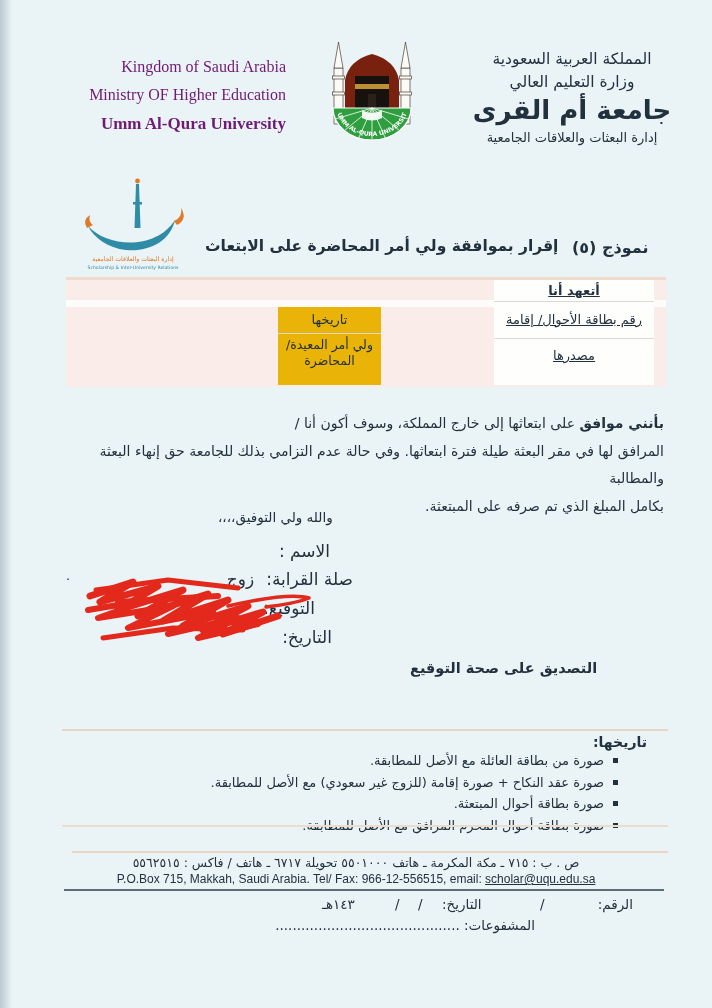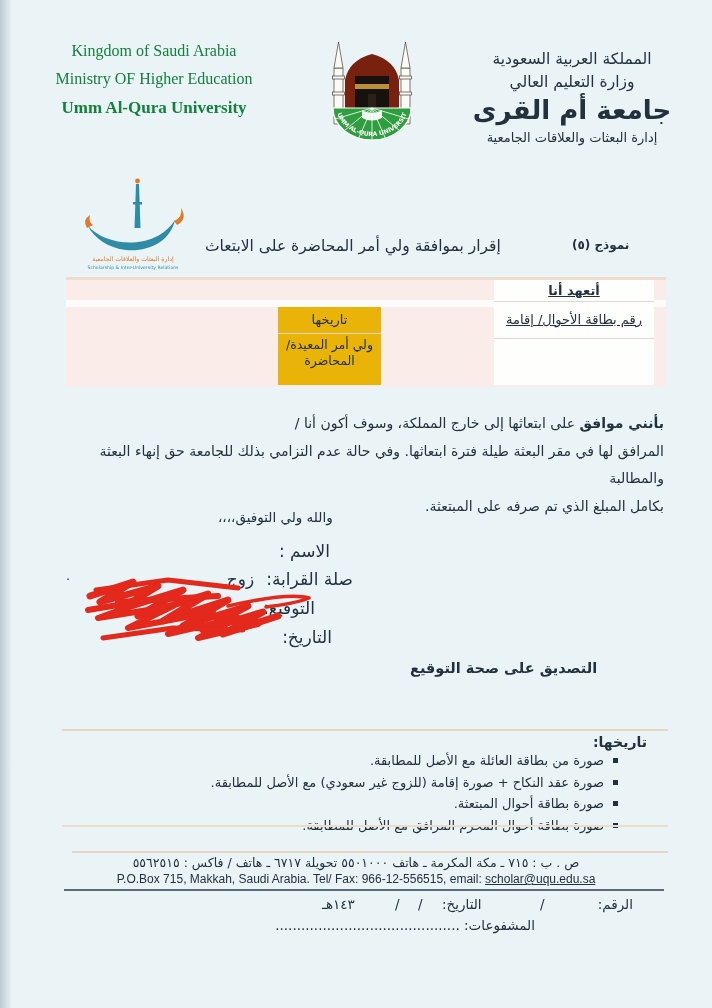--- a/index.html
+++ b/index.html
@@ -7,34 +7,34 @@
         font-family:"DejaVu Sans",sans-serif;color:#22313e;}
   .abs{position:absolute;}
   .ar{direction:rtl;unicode-bidi:embed;}
   .serif{font-family:"Liberation Serif","DejaVu Serif",serif;}
   .sans{font-family:"Liberation Sans","DejaVu Sans",sans-serif;}
   .b{font-weight:bold;}
   .edge-shadow{left:0;top:0;width:12px;height:1008px;
       background:linear-gradient(90deg,rgba(110,135,148,.38),rgba(110,135,148,0));}
 
   
-  .hdr-en{left:22px;top:42px;width:264px;text-align:center;color:#15803d;}
+  .hdr-en{left:22px;top:58px;width:264px;text-align:right;color:#701a75;}
   .hdr-en .l1,.hdr-en .l2{font-size:16px;margin-bottom:10px;}
   .hdr-en .l3{font-size:17px;font-weight:bold;margin-bottom:9px;}
   .hdr-en .l4{font-size:11.5px;}
   .hdr-ar{left:450px;top:50px;width:244px;text-align:center;}
   .hdr-ar .a1,.hdr-ar .a2{font-size:15.5px;margin-bottom:5px;}
   .hdr-ar .a3{font-size:26px;font-weight:bold;line-height:1.15;margin-bottom:4px;}
   .hdr-ar .a4{font-size:13px;}
 
   .seal{left:324px;top:34px;}
   .deptlogo{left:78px;top:176px;}
 
-  .title-main{left:205px;top:237px;font-size:15.5px;font-weight:normal;}
-  .title-formno{left:572px;top:238px;font-size:12px;font-weight:bold;}
+  .title-main{left:205px;top:237px;font-size:15.5px;font-weight:bold;}
+  .title-formno{left:572px;top:238px;font-size:16px;font-weight:bold;}
 
   
   .tbl{left:66px;top:277px;width:600px;height:110px;background:#f9ece9;}
   .tbl-top{left:0;top:0;width:600px;height:3px;background:#f0dccd;}
   .tbl-band{left:0;top:23px;width:600px;height:7px;background:#fdfcfa;}
   .col-r{left:428px;top:3px;width:160px;height:105px;background:#fefefd;font-size:13px;text-decoration:underline;}
   .col-r .r1{height:21px;line-height:21px;text-align:center;font-weight:bold;border-bottom:1px solid #ddd8d3;}
   .col-r .r2{height:36px;line-height:36px;text-align:center;border-bottom:1px solid #ddd8d3;}
   .col-r .r3{height:40px;line-height:34px;text-align:center;}
   .col-m{left:212px;top:30px;width:103px;height:78px;background:#eab308;font-size:13px;}
@@ -148,20 +148,21 @@
   <div class="abs tbl">
     <div class="abs tbl-top"></div>
     <div class="abs tbl-band"></div>
     <div class="abs col-m ar">
       <div class="m1">تاريخها</div>
       <div class="m2">ولي أمر المعيدة/ المحاضرة</div>
     </div>
     <div class="abs col-r ar">
       <div class="r1">أتعهد أنا</div>
       <div class="r2">رقم بطاقة الأحوال/ إقامة</div>
+      <div class="r3">مصدرها</div>
     </div>
   </div>
 
   <div class="abs pledge ar">
     <div><span class="b">بأنني موافق</span><span> على ابتعاثها إلى خارج المملكة، وسوف أكون أنا /</span></div>
     <div>المرافق لها في مقر البعثة طيلة فترة ابتعاثها. وفي حالة عدم التزامي بذلك للجامعة حق إنهاء البعثة والمطالبة</div>
     <div>بكامل المبلغ الذي تم صرفه على المبتعثة.</div>
   </div>
   <div class="abs closing ar">والله ولي التوفيق،،،،</div>
 

